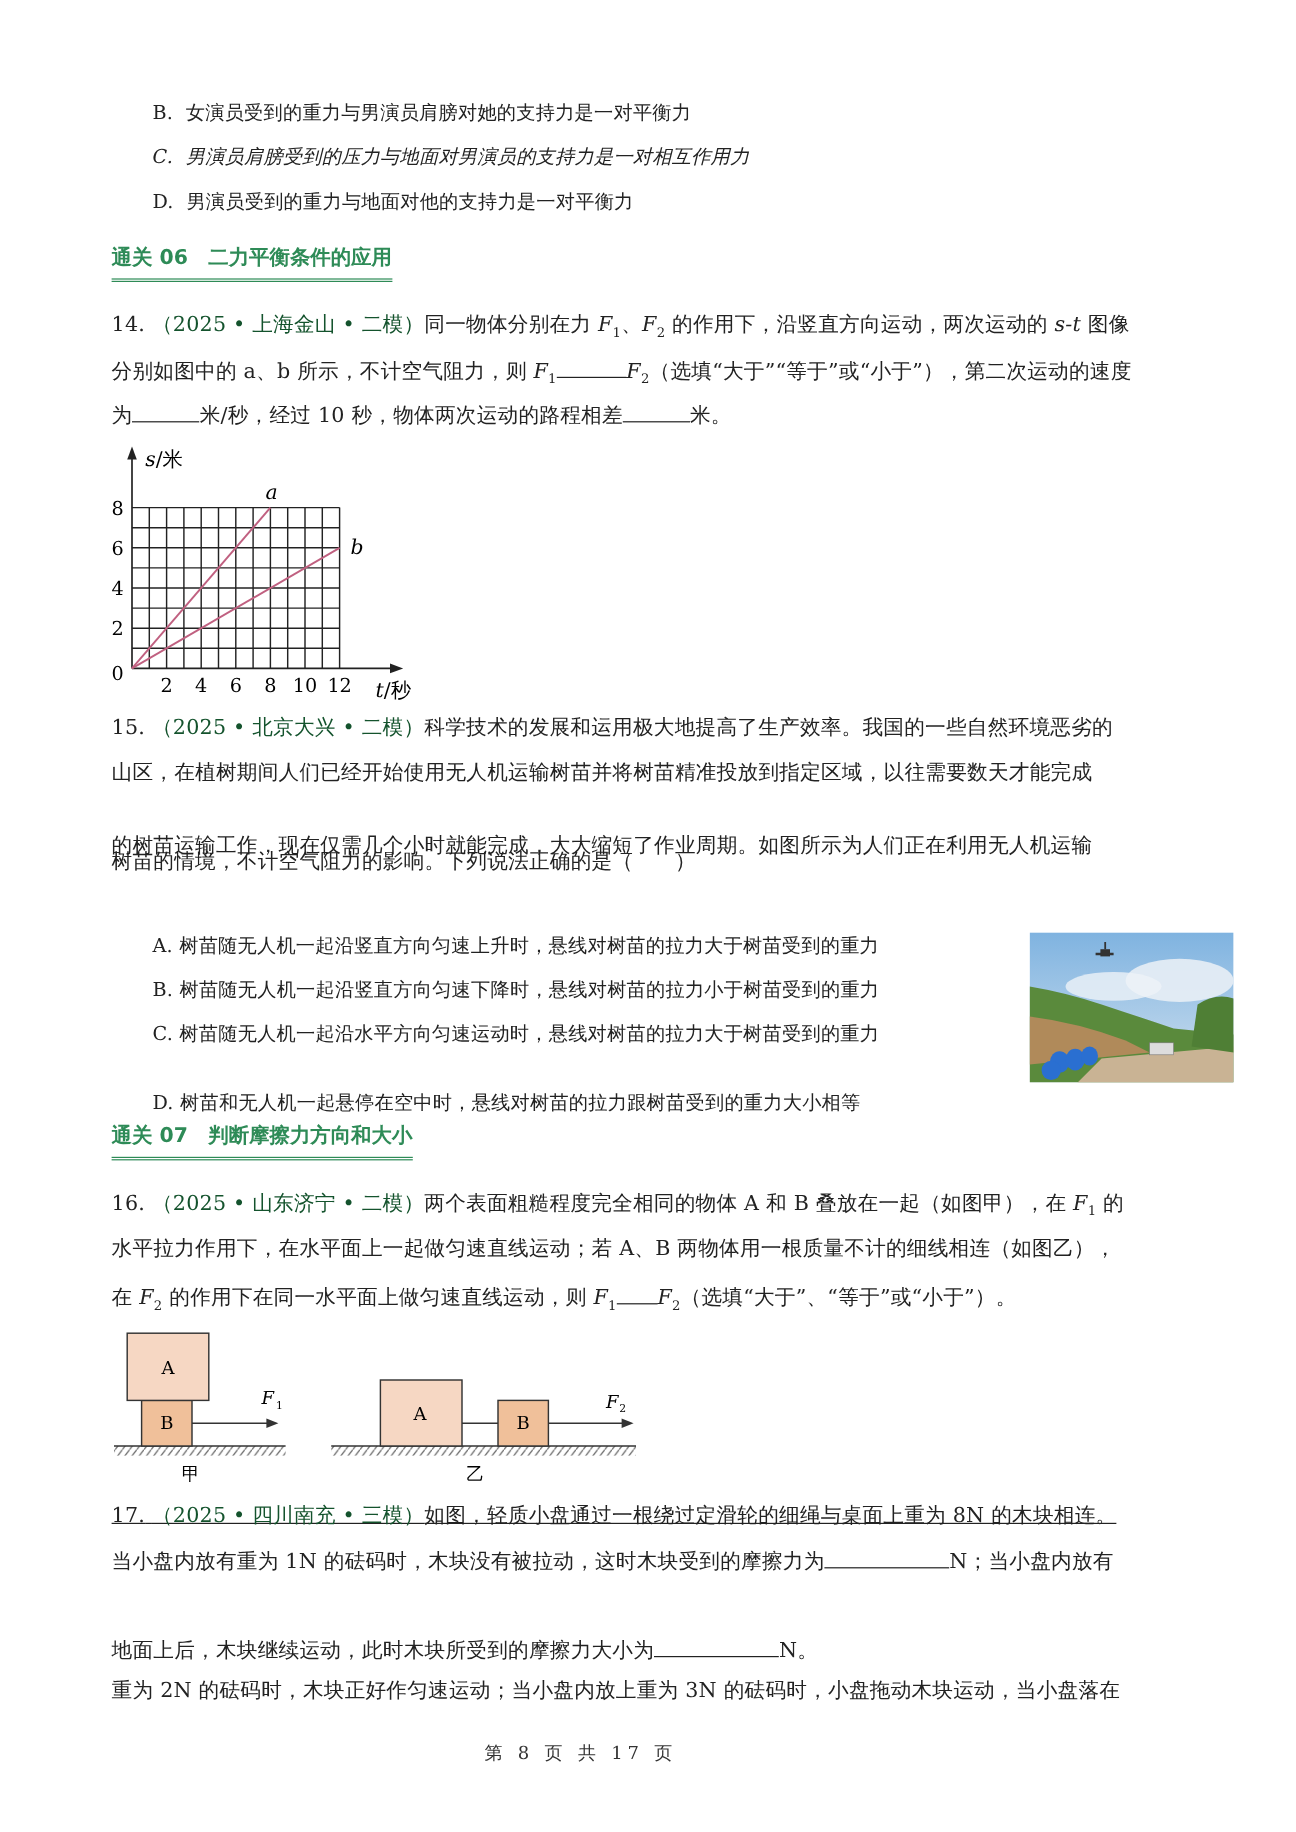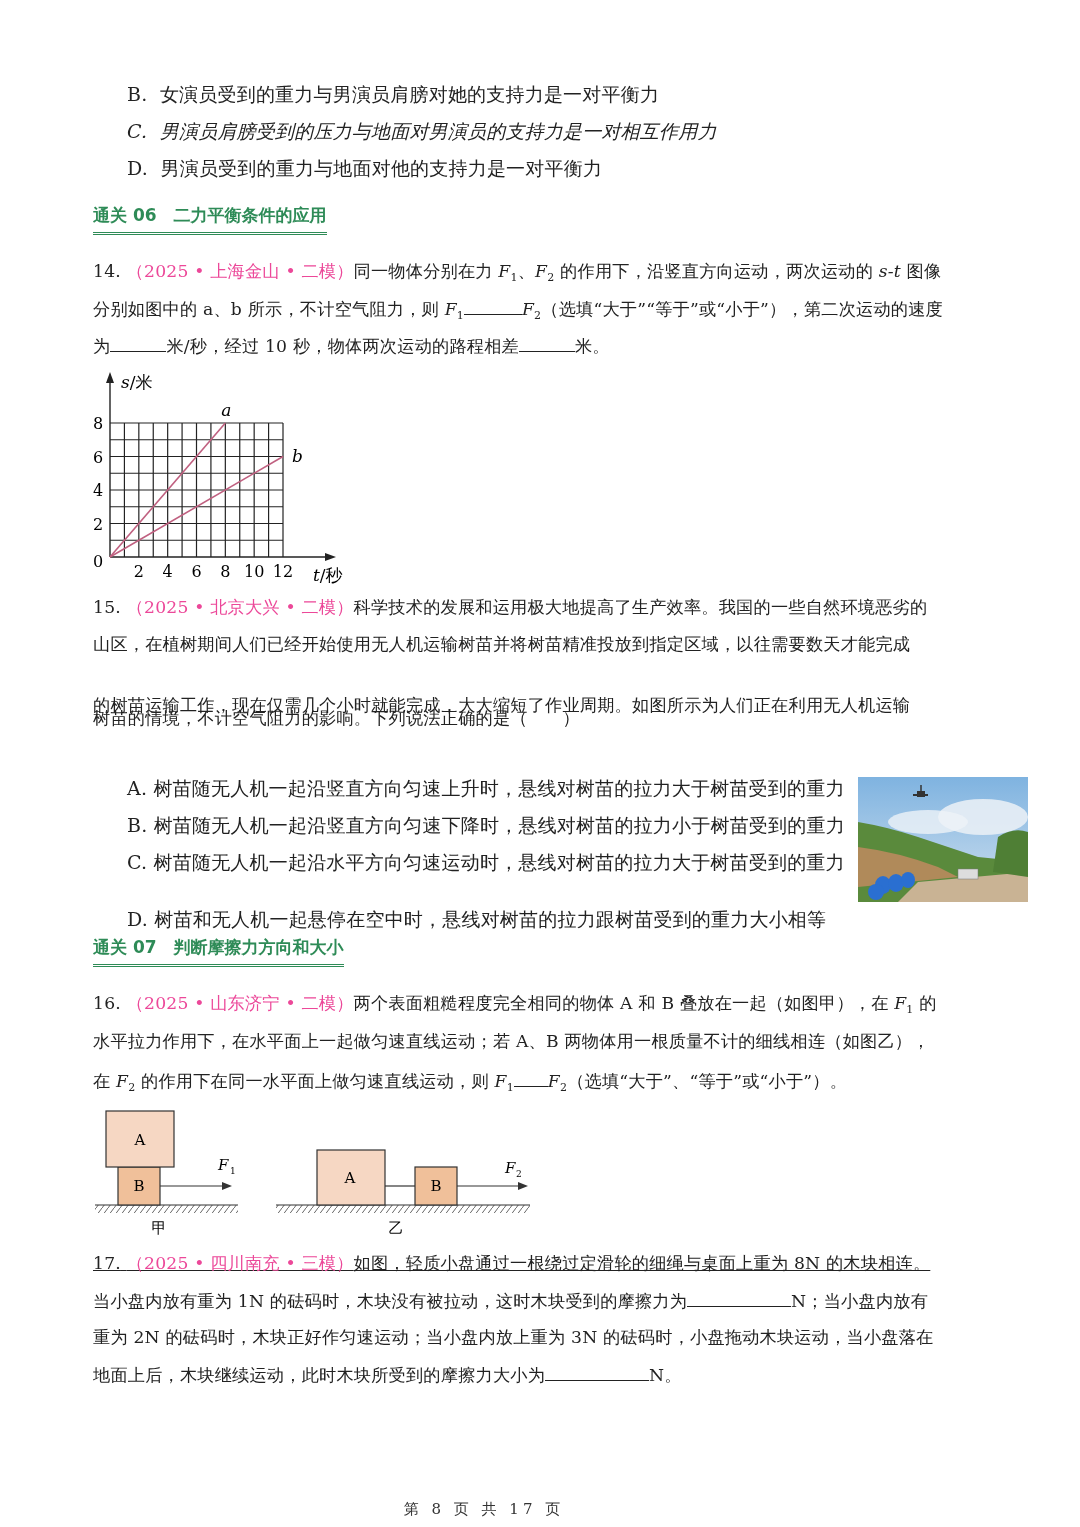--- a/index.html
+++ b/index.html
@@ -3,31 +3,31 @@
 <meta charset="utf-8">
 <style>
   html, body { margin: 0; padding: 0; background: #ffffff; }
   body {
     width: 1080px; height: 1527px; position: relative; overflow: hidden;
     font-family: "DejaVu Serif", "Liberation Serif", serif;
     color: #222; font-size: 17px;
   }
   .abs { position: absolute; }
   .line { position: absolute; left: 93px; white-space: nowrap; font-size: 17.2px; letter-spacing: 0.2px; line-height: 24px; }
-  .opt { position: absolute; left: 127px; white-space: nowrap; font-size: 19px; letter-spacing: 0.2px; line-height: 24px; }
+  .opt { position: absolute; left: 127px; white-space: nowrap; font-size: 16px; letter-spacing: 0.2px; line-height: 24px; }
   .heading {
     position: absolute; left: 93px; font-family: "DejaVu Sans", "Liberation Sans", sans-serif;
     font-weight: bold; font-size: 17px; color: #2e8b57; white-space: nowrap;
     padding-bottom: 2px; border-bottom: 3px double #2e8b57; line-height: 30px;
   }
-  .src { color: #ec4899; }
+  .src { color: #14532d; }
   .blank { display: inline-block; border-bottom: 1.3px solid #222; height: 18px; vertical-align: baseline; }
   .it { font-style: italic; }
   sub { font-size: 11px; }
-  .footer { position: absolute; top: 1452px; left: 0; width: 968px; text-align: center; font-size: 15px; letter-spacing: 4px; color: #333; margin-top: 48px; }
+  .footer { position: absolute; top: 1452px; left: 0; width: 968px; text-align: center; font-size: 15px; letter-spacing: 4px; color: #333; }
   svg text { font-family: "DejaVu Serif", "Liberation Serif", serif; }
 </style>
 </head>
 <body>
 
 <div class="opt" style="top:82px;">
   <span>B.</span>&nbsp;
   <span>女演员受到的重力与男演员肩膀对她的支持力是一对平衡力</span>
 </div>
 <div class="opt" style="top:119px;font-style:italic;">
@@ -200,18 +200,18 @@
   </g>
 </svg>
 
 <div class="line" style="top:1251px;text-decoration:underline;">
   <span>17.</span>
   <span class="src">（2025 • 四川南充 • 三模）</span><span>如图，轻质小盘通过一根绕过定滑轮的细绳与桌面上重为 8N 的木块相连。</span>
 </div>
 <div class="line" style="top:1288px;">
   <span>当小盘内放有重为 1N 的砝码时，木块没有被拉动，这时木块受到的摩擦力为</span><span class="blank" style="width:104px;"></span><span>N；当小盘内放有</span>
 </div>
-<div class="line" style="top:1325px;">重为 2N 的砝码时，木块正好作匀速运动；当小盘内放上重为 3N 的砝码时，小盘拖动木块运动，当小盘落在</div>
+<div class="line" style="top:1397px;">重为 2N 的砝码时，木块正好作匀速运动；当小盘内放上重为 3N 的砝码时，小盘拖动木块运动，当小盘落在</div>
 <div class="line" style="top:1362px;">
   <span>地面上后，木块继续运动，此时木块所受到的摩擦力大小为</span><span class="blank" style="width:104px;"></span><span>N。</span>
 </div>
 
 <div class="footer">第 8 页 共 17 页</div>
 
 </body></html>

